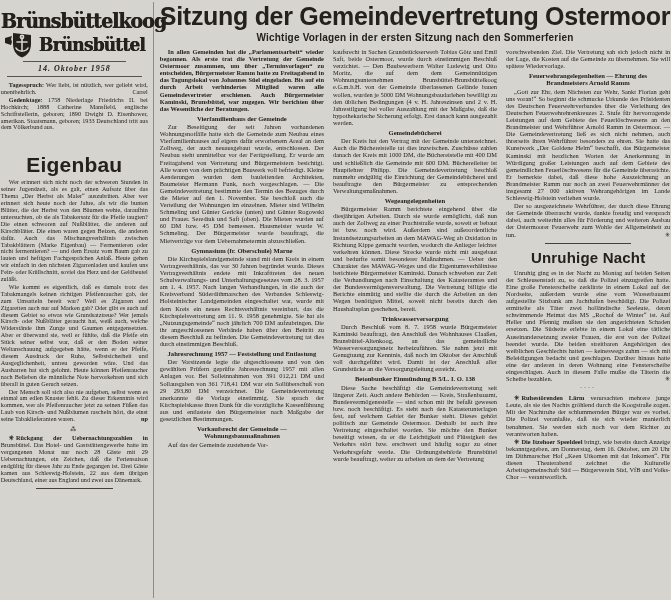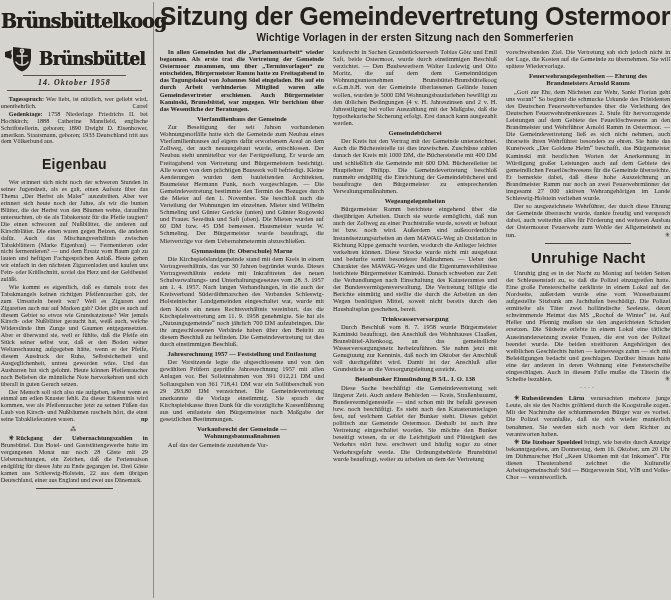--- a/index.html
+++ b/index.html
@@ -10,21 +10,21 @@
   }
   .page{display:flex;width:671px;height:600px;box-sizing:border-box;padding:2px 3px;justify-content:center;}
   
   .leftcol{width:152px;flex:0 0 152px;box-sizing:border-box;padding:2px 3px 0 2px;}
   .masthead{text-align:center;}
   .mast1{
     font-family:"DejaVu Serif",serif;font-weight:bold;font-size:19px;line-height:20px;
     letter-spacing:-1px;margin-top:6px;transform:scaleY(1.08);
     text-shadow:0.5px 0 #24211c;
   }
-  .mastrow{display:flex;align-items:center;justify-content:center;gap:5px;margin-top:16px;}
+  .mastrow{display:flex;align-items:center;justify-content:center;gap:5px;margin-top:2px;}
   .mast2{
     font-family:"DejaVu Serif",serif;font-weight:bold;font-size:17px;
     letter-spacing:-0.8px;transform:scaleY(1.08);text-shadow:0.5px 0 #24211c;
   }
   .crest svg{display:block;}
   .daterule{border:0;border-top:1px solid #57524a;width:70%;margin:3px auto 2px;}
   .date{font-weight:bold;font-size:8px;letter-spacing:1px;font-style:italic;}
   .mastrule{border:0;border-top:1px solid #57524a;width:92%;margin:3px auto 5px;}
   .leftcol .p{font-size:6.2px;line-height:6.9px;}
   .leftcol .blocks .p{margin-bottom:0;}
@@ -38,21 +38,21 @@
   .star{font-weight:bold;margin-right:2px;text-indent:0;}
   .endmark{float:right;}
   .subhead{
     font-size:6.6px;line-height:7.2px;font-weight:bold;text-align:center;
     margin:3px 6px 1px;text-indent:0;
   }
   .col-headline{
     font-family:"Liberation Sans","DejaVu Sans",sans-serif;font-weight:bold;
     font-size:15px;line-height:17px;text-align:center;margin:5px 0 3px;letter-spacing:.2px;
   }
-  .big{font-size:14px;line-height:21px;margin:9px 0 4px;}
+  .big{font-size:21px;line-height:21px;margin:23px 0 4px;}
   .hrule{border:0;border-top:1.5px solid #45413a;width:52%;margin:5px auto;}
   .ornament{text-align:center;font-size:6px;line-height:8px;letter-spacing:2px;margin:2px 0;}
   
   .vdivider{width:1px;flex:0 0 1px;background:#8f8b83;margin:0 4px 0 2px;}
   
   .main{flex:1;box-sizing:border-box;padding:0 2px;display:flex;flex-direction:column;}
   .main-headline{
     font-family:"Liberation Sans","DejaVu Sans",sans-serif;font-weight:bold;
     font-size:25px;line-height:27px;margin:1px 0 0;text-align:center;letter-spacing:-0.3px;
     white-space:nowrap;

